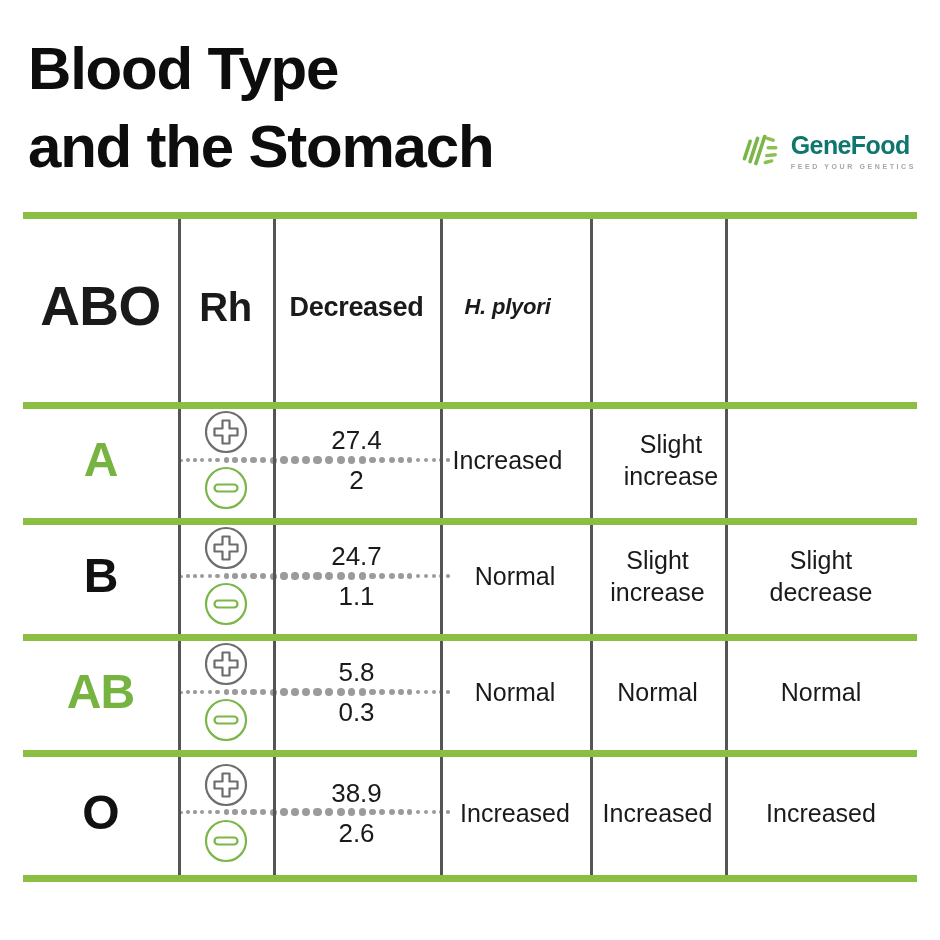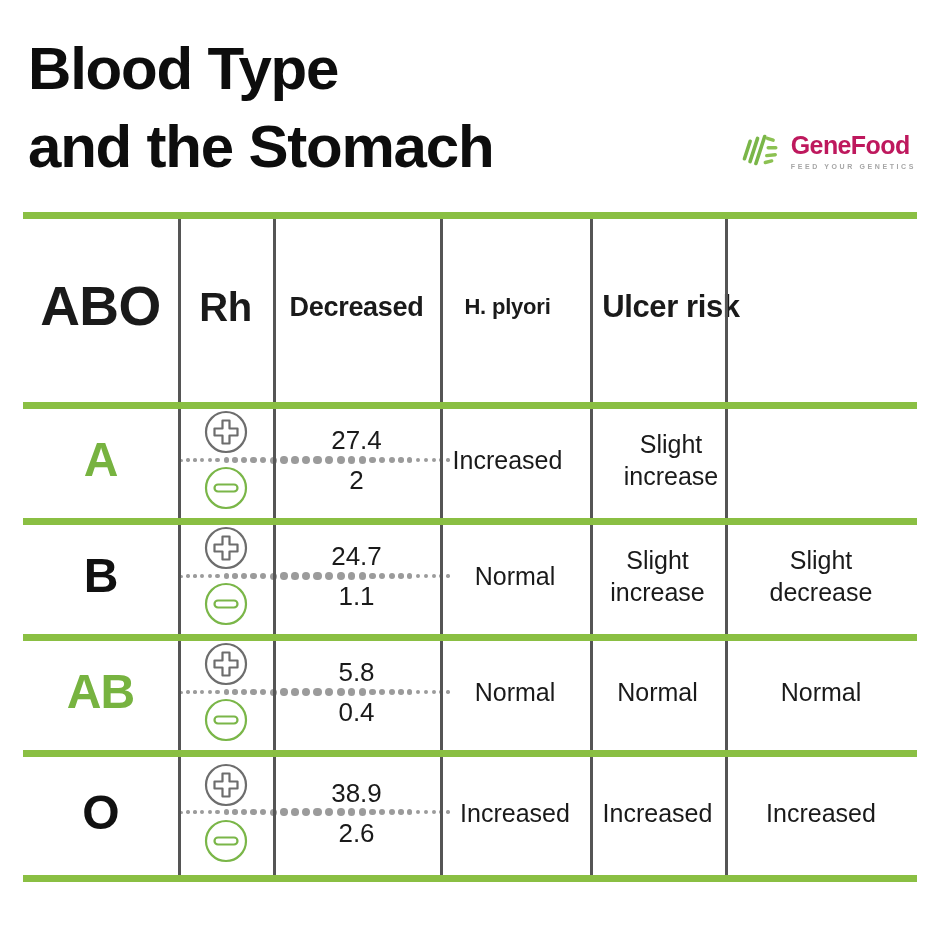--- a/index.html
+++ b/index.html
@@ -58,21 +58,21 @@
     display: flex;
     flex-direction: column;
     justify-content: center;
     padding-top: 2px;
   }
 
   #logo-wordmark {
     font-size: 25px;
     font-weight: 700;
     letter-spacing: -0.6px;
-    color: #be185d;
+    color: #0f766e;
     line-height: 1;
   }
 
   #logo-tagline {
     font-size: 7px;
     font-weight: 700;
     letter-spacing: 2.6px;
     color: #a6a6a6;
     line-height: 1;
     margin-top: 5px;
@@ -130,21 +130,21 @@
   .c-ulcer    { width: 192px; }
 
   
   #header-row { top: 0; height: 190px; }
 
   .th { font-weight: 700; color: #1a1a1a; line-height: 1.12; }
   .th-abo     { font-size: 55px; letter-spacing: -0.5px; }
   .th-rh      { font-size: 40px; letter-spacing: -0.5px; }
   .th-freq    { font-size: 27px; letter-spacing: -0.3px; }
   .th-acidity { font-size: 27px; letter-spacing: -0.3px; white-space: pre-line; }
-  .th-hp      { font-size: 22px; letter-spacing: -0.2px; }
+  .th-hp      { font-size: 22px; font-style: italic; letter-spacing: -0.2px; }
   .th-ulcer   { font-size: 31px; letter-spacing: -0.4px; }
 
   
   .data-row { height: 116px; }
 
   .abo-label {
     font-size: 48px;
     font-weight: 700;
     letter-spacing: -1px;
     line-height: 1;
@@ -260,23 +260,20 @@
       </div>
       <div class="cell c-rh">
         <span class="th th-rh">Rh</span>
       </div>
       <div class="cell c-freq">
         <span class="th th-freq">Decreased</span>
       </div>
       <div class="cell c-hp">
         <span class="th th-hp">H. plyori</span>
       </div>
-      <div class="cell c-ulcer">
-        <span class="th th-ulcer">Ulcer risk</span>
-      </div>
     </div>
 
     <div class="row data-row" style="top:190px;">
       <div class="cell c-abo">
         <span class="abo-label abo-green">A</span>
       </div>
       <div class="cell c-rh">
         <div class="rh-stack">
           <svg class="rh-icon" viewBox="0 0 46 46">
             <circle cx="23" cy="23" r="20" fill="none" stroke="#6d6d6d" stroke-width="2.2"></circle>
@@ -414,21 +411,21 @@
           </svg>
           <svg class="rh-icon" viewBox="0 0 46 46">
             <circle cx="23" cy="23" r="20" fill="none" stroke="#7ab648" stroke-width="2.2"></circle>
             <rect x="11.5" y="19.5" width="23" height="7" rx="3.5" fill="none" stroke="#7ab648" stroke-width="2.2"></rect>
           </svg>
         </div>
       </div>
       <div class="cell c-freq">
         <div class="freq-stack">
           <span class="freq-val">5.8</span>
-          <span class="freq-val">0.4</span>
+          <span class="freq-val">0.3</span>
         </div>
       </div>
       <div class="cell c-acidity">
         <span class="td">Normal</span>
       </div>
       <div class="cell c-hp">
         <span class="td">Normal</span>
       </div>
       <div class="cell c-ulcer">
         <span class="td">Normal</span>

